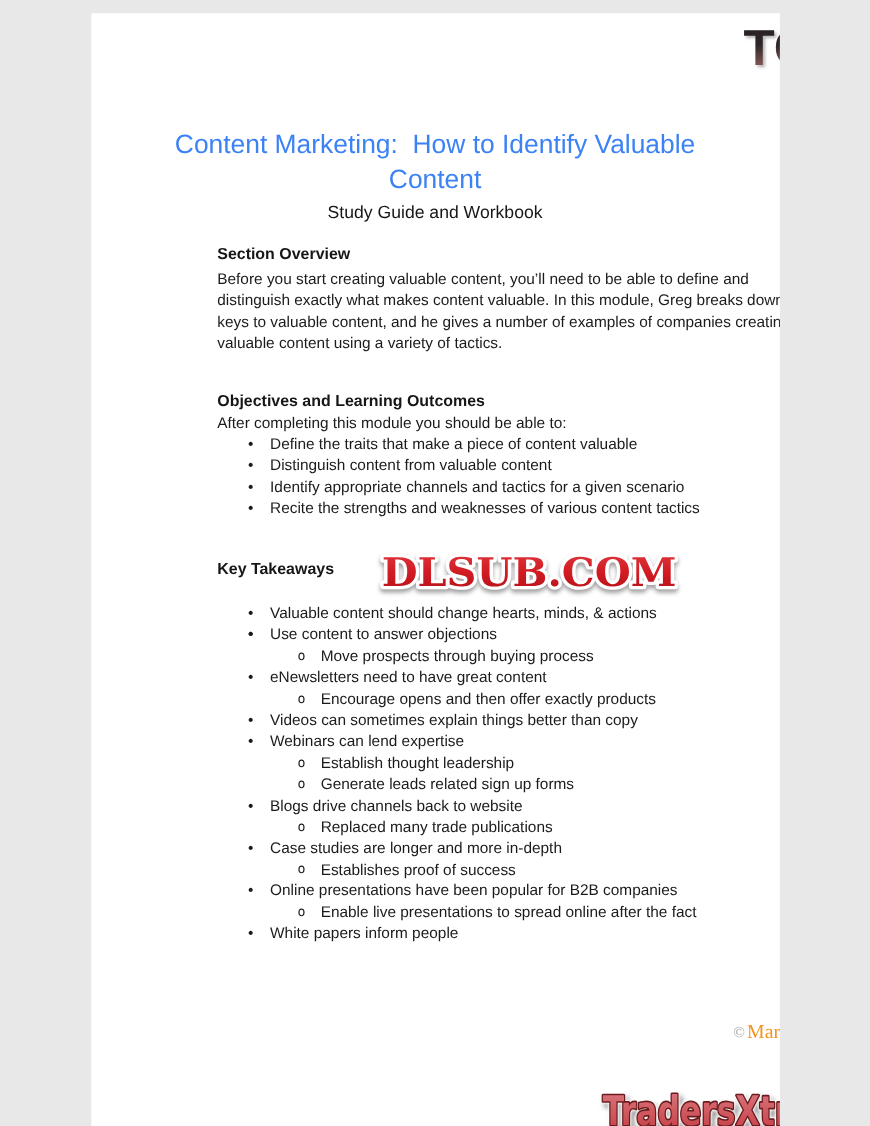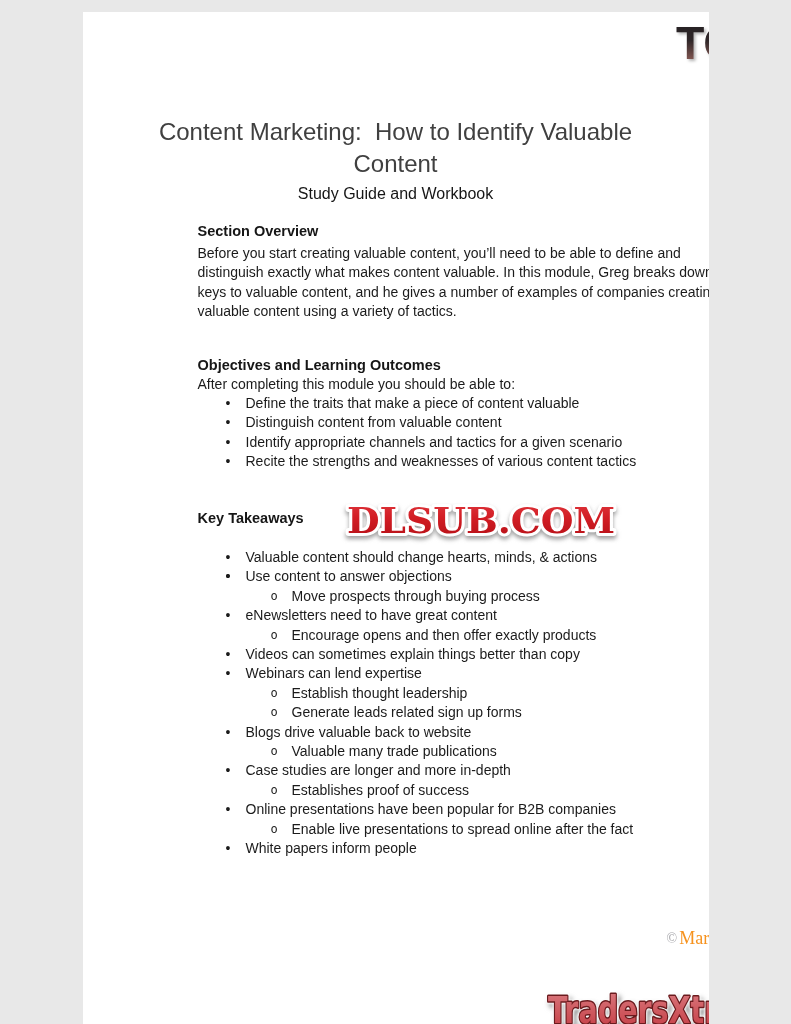--- a/index.html
+++ b/index.html
@@ -10,21 +10,21 @@
     font-family:"Liberation Sans",sans-serif;
     color:#1b1b1b;
     overflow:hidden;
     margin:12px auto;
   }
   
   .tc4s{position:absolute;top:4px;left:558px;width:232px;height:54px;}
   
   .title-block{position:absolute;top:104px;left:0;width:100%;text-align:center;}
   .doc-title{
-    font-size:24px;line-height:32px;font-weight:400;color:#404040;
+    font-size:24px;line-height:32px;font-weight:400;color:#3b82f6;
     white-space:pre-wrap;margin:0;
   }
   .doc-subtitle{font-size:16px;line-height:24px;color:#161616;margin-top:2px;}
   
   .abs{position:absolute;left:115px;width:645px;}
   .h-bold{font-size:14.5px;font-weight:700;line-height:19.4px;color:#161616;}
   .body-text{font-size:14px;line-height:19.4px;white-space:pre-wrap;}
   .list .li{position:relative;padding-left:48px;line-height:19.4px;font-size:14px;}
   .list .li .marker{
     position:absolute;left:28px;top:0;font-size:14px;line-height:19.4px;
@@ -102,22 +102,22 @@
     <div class="li l1"><span class="marker">•</span><span>Valuable content should change hearts, minds, &amp; actions</span></div>
     <div class="li l1"><span class="marker">•</span></div>
     <div class="li l1"><span class="marker">•</span><span>Use content to answer objections</span></div>
     <div class="li l2"><span class="marker">o</span><span>Move prospects through buying process</span></div>
     <div class="li l1"><span class="marker">•</span><span>eNewsletters need to have great content</span></div>
     <div class="li l2"><span class="marker">o</span><span>Encourage opens and then offer exactly products</span></div>
     <div class="li l1"><span class="marker">•</span><span>Videos can sometimes explain things better than copy</span></div>
     <div class="li l1"><span class="marker">•</span><span>Webinars can lend expertise</span></div>
     <div class="li l2"><span class="marker">o</span><span>Establish thought leadership</span></div>
     <div class="li l2"><span class="marker">o</span><span>Generate leads related sign up forms</span></div>
-    <div class="li l1"><span class="marker">•</span><span>Blogs drive valuable back to website</span></div>
-    <div class="li l2"><span class="marker">o</span><span>Valuable many trade publications</span></div>
+    <div class="li l1"><span class="marker">•</span><span>Blogs drive channels back to website</span></div>
+    <div class="li l2"><span class="marker">o</span><span>Replaced many trade publications</span></div>
     <div class="li l1"><span class="marker">•</span><span>Case studies are longer and more in-depth</span></div>
     <div class="li l2"><span class="marker">o</span><span>Establishes proof of success</span></div>
     <div class="li l1"><span class="marker">•</span><span>Online presentations have been popular for B2B companies</span></div>
     <div class="li l2"><span class="marker">o</span><span>Enable live presentations to spread online after the fact</span></div>
     <div class="li l1"><span class="marker">•</span><span>White papers inform people</span></div>
   </div>
 
   <div class="marketmotive">
     <span class="mm-copy">©</span><span class="mm-market">Market</span><span class="mm-motive">Motive</span><span class="mm-tm">™</span>
   </div>

